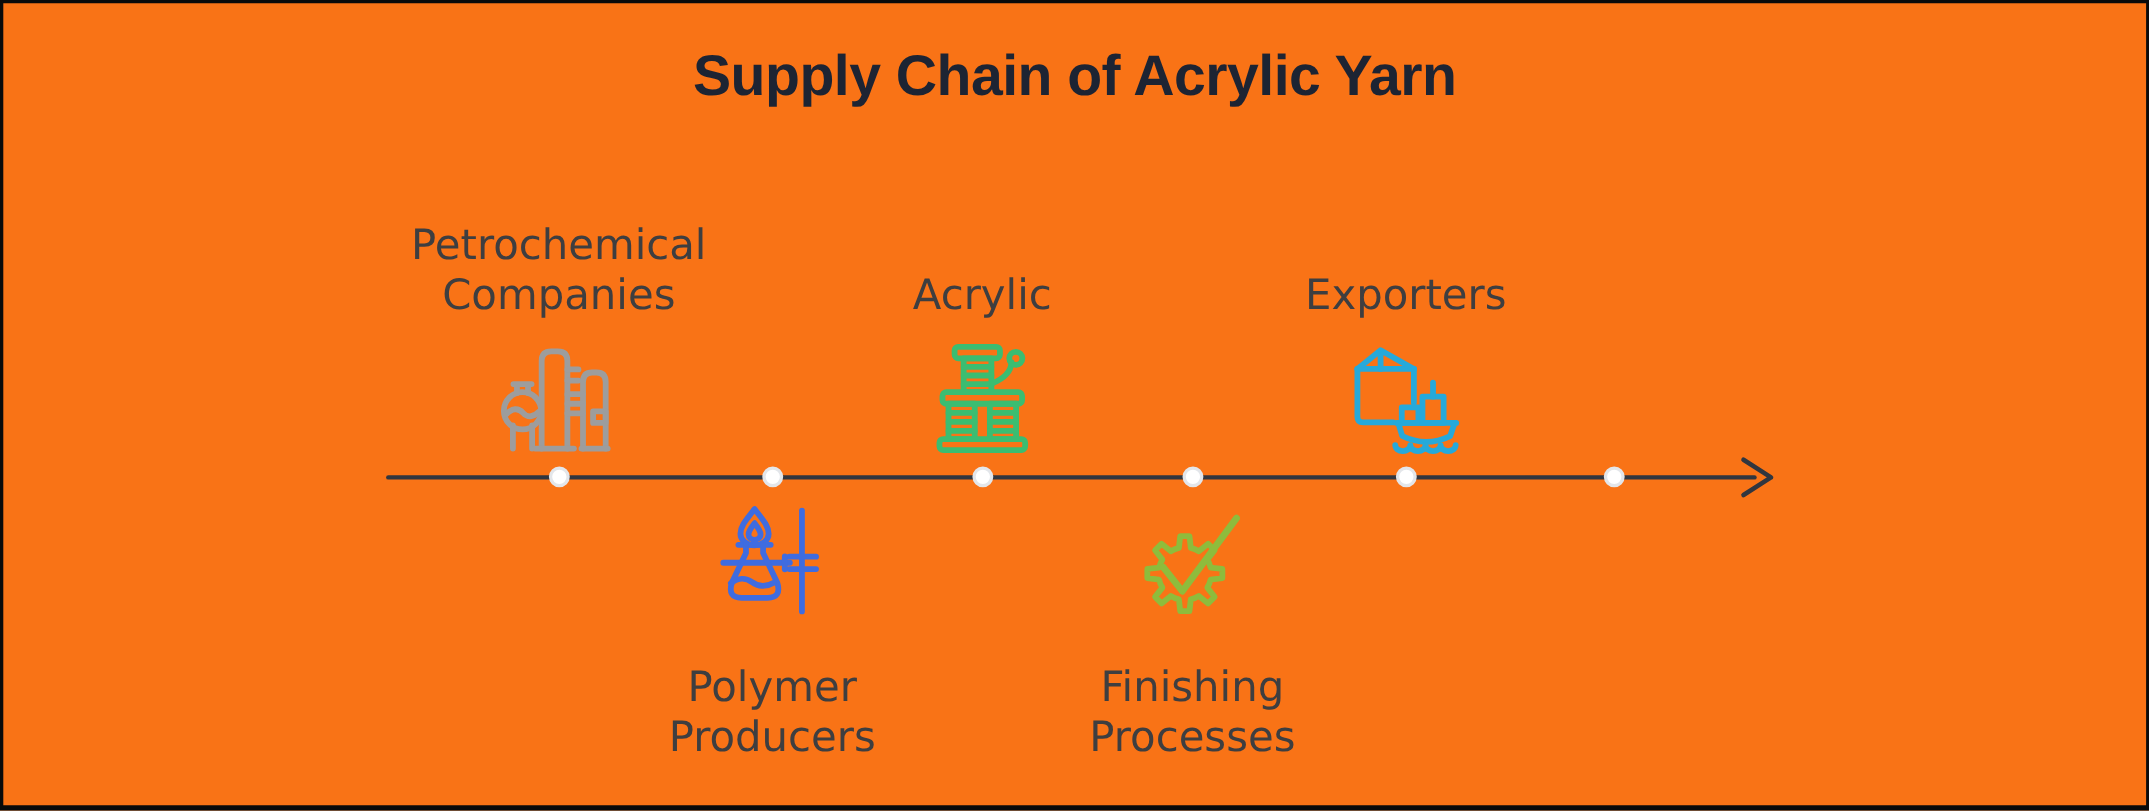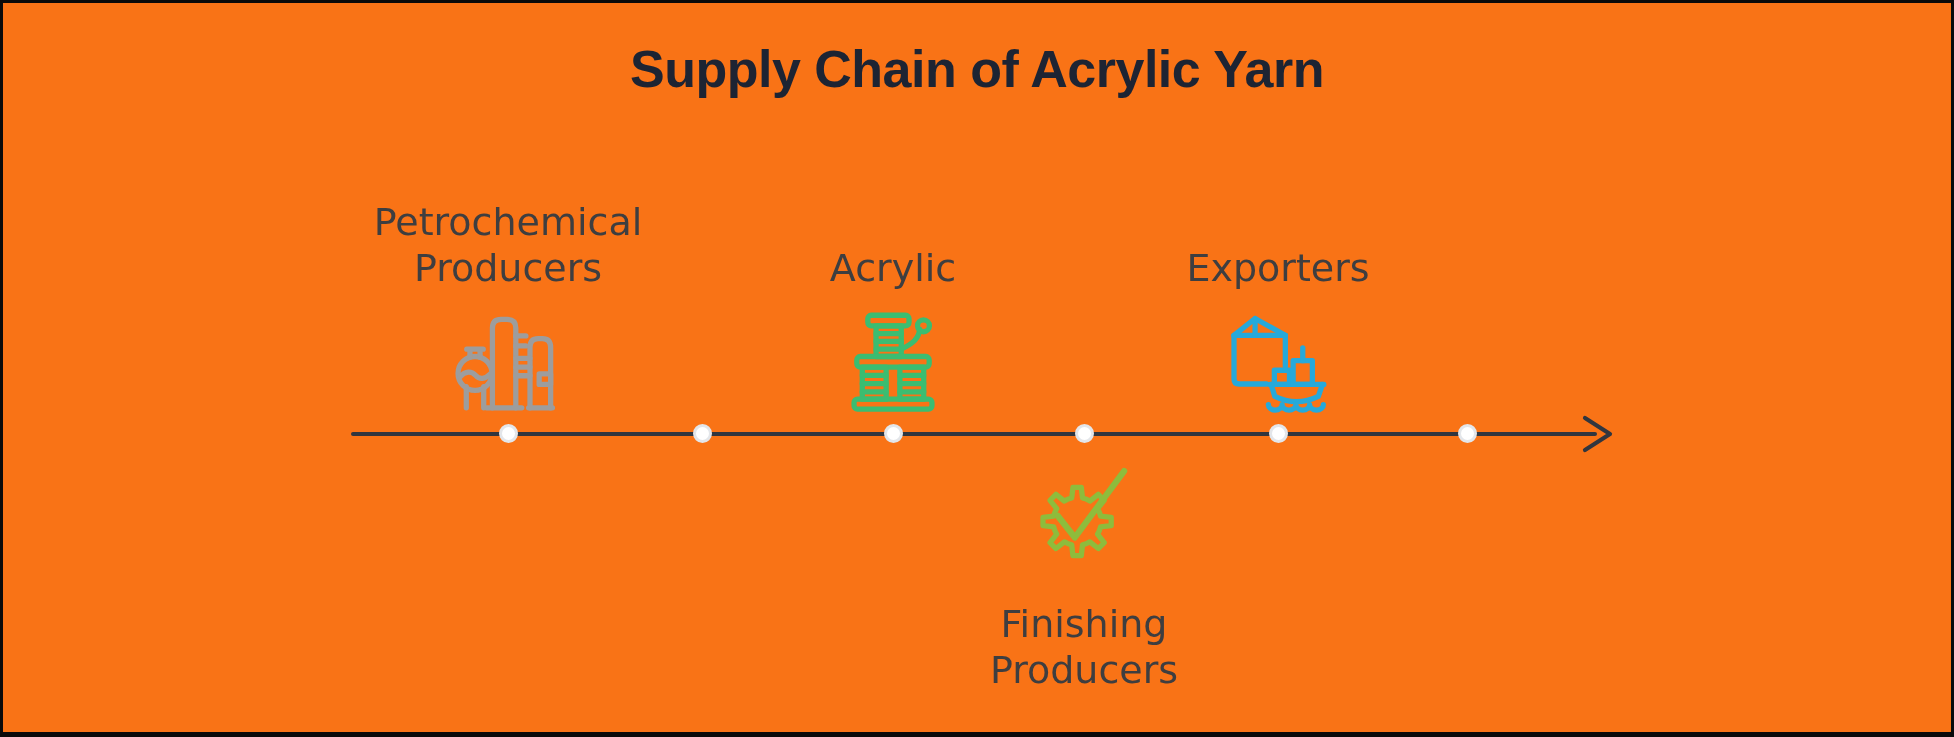--- a/index.html
+++ b/index.html
@@ -70,38 +70,54 @@
     </svg>
   </div>
   <div class="tl-dot dot-0"></div>
   <div class="tl-dot dot-1"></div>
   <div class="tl-dot dot-2"></div>
   <div class="tl-dot dot-3"></div>
   <div class="tl-dot dot-4"></div>
   <div class="tl-dot dot-5"></div>
 
   <div class="stage above st-0">
-    <div class="lbl">Petrochemical Producers</div>
+    <div class="lbl">Petrochemical Companies</div>
     <div class="icon c-gray">
       <svg viewBox="0 0 48 48">
         <circle cx="9.6" cy="29" r="7.4"></circle>
         <path d="M3,30.5 C5.5,27.8 8,27.8 9.8,29.8 C11.6,31.8 14,31.6 16.2,29.3"></path>
         <path d="M5.8,34.8 V44 M13.4,34.8 V44"></path>
         <path d="M7.4,21.9 V18.4 M11.8,21.9 V18.4 M6,18.4 H13.2"></path>
         <path d="M17.2,44 V9.2 Q17.2,5.4 21,5.4 H23.6 Q27.4,5.4 27.4,9.2 V44"></path>
         <path d="M14.6,44 H30"></path>
         <path d="M27.4,12.6 H31.8 M27.4,17 H31.8"></path>
         <path d="M33.6,44 V17.6 Q33.6,13.8 37.2,13.8 H39 Q42.6,13.8 42.6,17.6 V44"></path>
         <path d="M27.4,22.4 H33.6 M27.4,26.2 H33.6 M27.4,30 H33.6"></path>
         <rect x="37.6" y="29.2" width="5" height="4.6"></rect>
         <path d="M33,44 H43.4"></path>
       </svg>
     </div>
   </div>
 
+  <div class="stage below st-1">
+    <div class="icon c-blue">
+      <svg viewBox="0 0 48 48">
+        <path d="M35.8,4 V44"></path>
+        <path d="M30.8,22.3 H41.4 M30.8,27.2 H41.4"></path>
+        <path d="M4.6,24.7 H31"></path>
+        <path d="M29,22.2 V27.3"></path>
+        <path d="M17,3.4 C14,7.4 11.4,10 11.4,13.2 A5.6,4.6 0 0 0 22.6,13.2 C22.6,10 20,7.4 17,3.4 Z"></path>
+        <path d="M17,9 C15.6,10.8 14.6,12 14.6,13.4 A2.4,2.2 0 0 0 19.4,13.4 C19.4,12 18.4,10.8 17,9 Z"></path>
+        <path d="M10.6,17.6 H23.4"></path>
+        <path d="M13.6,17.6 V20.8 L8,32.6 Q6.2,38.6 11.8,38.6 H22.2 Q27.8,38.6 26,32.6 L20.4,20.8 V17.6"></path>
+        <path d="M7.6,32.8 C10.4,30.6 13.6,30.6 16,32.4 C18.4,34.2 21.6,34.4 24.6,32.6"></path>
+      </svg>
+    </div>
+    <div class="lbl">Polymer Producers</div>
+  </div>
 
   <div class="stage above st-2">
     <div class="lbl">Acrylic</div>
     <div class="icon c-green">
       <svg viewBox="0 0 48 48">
         <rect x="13" y="3.6" width="18" height="4.6" rx="1.5"></rect>
         <rect x="16.6" y="8.2" width="11" height="13.4"></rect>
         <path d="M16.6,11.6 H27.6 M16.6,15 H27.6 M16.6,18.4 H27.6"></path>
         <path d="M28.2,18 C33,16 35.4,13 35.6,9.8"></path>
         <circle cx="37.3" cy="8.2" r="2.6"></circle>
@@ -115,21 +131,21 @@
     </div>
   </div>
 
   <div class="stage below st-3">
     <div class="icon c-olive">
       <svg viewBox="0 0 48 48">
         <path d="M18.64,18.77 L19.17,14.11 L22.83,14.11 L23.36,18.77 A10.5,10.5 0 0 1 26.56,20.10 L30.24,17.18 L32.82,19.76 L29.90,23.44 A10.5,10.5 0 0 1 31.23,26.64 L35.89,27.17 L35.89,30.83 L31.23,31.36 A10.5,10.5 0 0 1 29.90,34.56 L32.82,38.24 L30.24,40.82 L26.56,37.90 A10.5,10.5 0 0 1 23.36,39.23 L22.83,43.89 L19.17,43.89 L18.64,39.23 A10.5,10.5 0 0 1 15.44,37.90 L11.76,40.82 L9.18,38.24 L12.10,34.56 A10.5,10.5 0 0 1 10.77,31.36 L6.11,30.83 L6.11,27.17 L10.77,26.64 A10.5,10.5 0 0 1 12.10,23.44 L9.18,19.76 L11.76,17.18 L15.44,20.10 A10.5,10.5 0 0 1 18.64,18.77 Z"></path>
         <path d="M12.5,26.5 L20,36 L41.5,7" style="stroke-width:2.7"></path>
       </svg>
     </div>
-    <div class="lbl">Finishing Producers</div>
+    <div class="lbl">Finishing Processes</div>
   </div>
 
   <div class="stage above st-4">
     <div class="lbl">Exporters</div>
     <div class="icon c-cyan">
       <svg viewBox="0 0 48 48">
         <path d="M4.8,12.4 H27.2"></path>
         <path d="M4.8,12.4 V31.4 Q4.8,33.6 7,33.6 H19"></path>
         <path d="M27.2,12.4 V25.8"></path>
         <path d="M4.8,12.4 L14,5 L27.2,12.4 M14,5 V12.4"></path>

